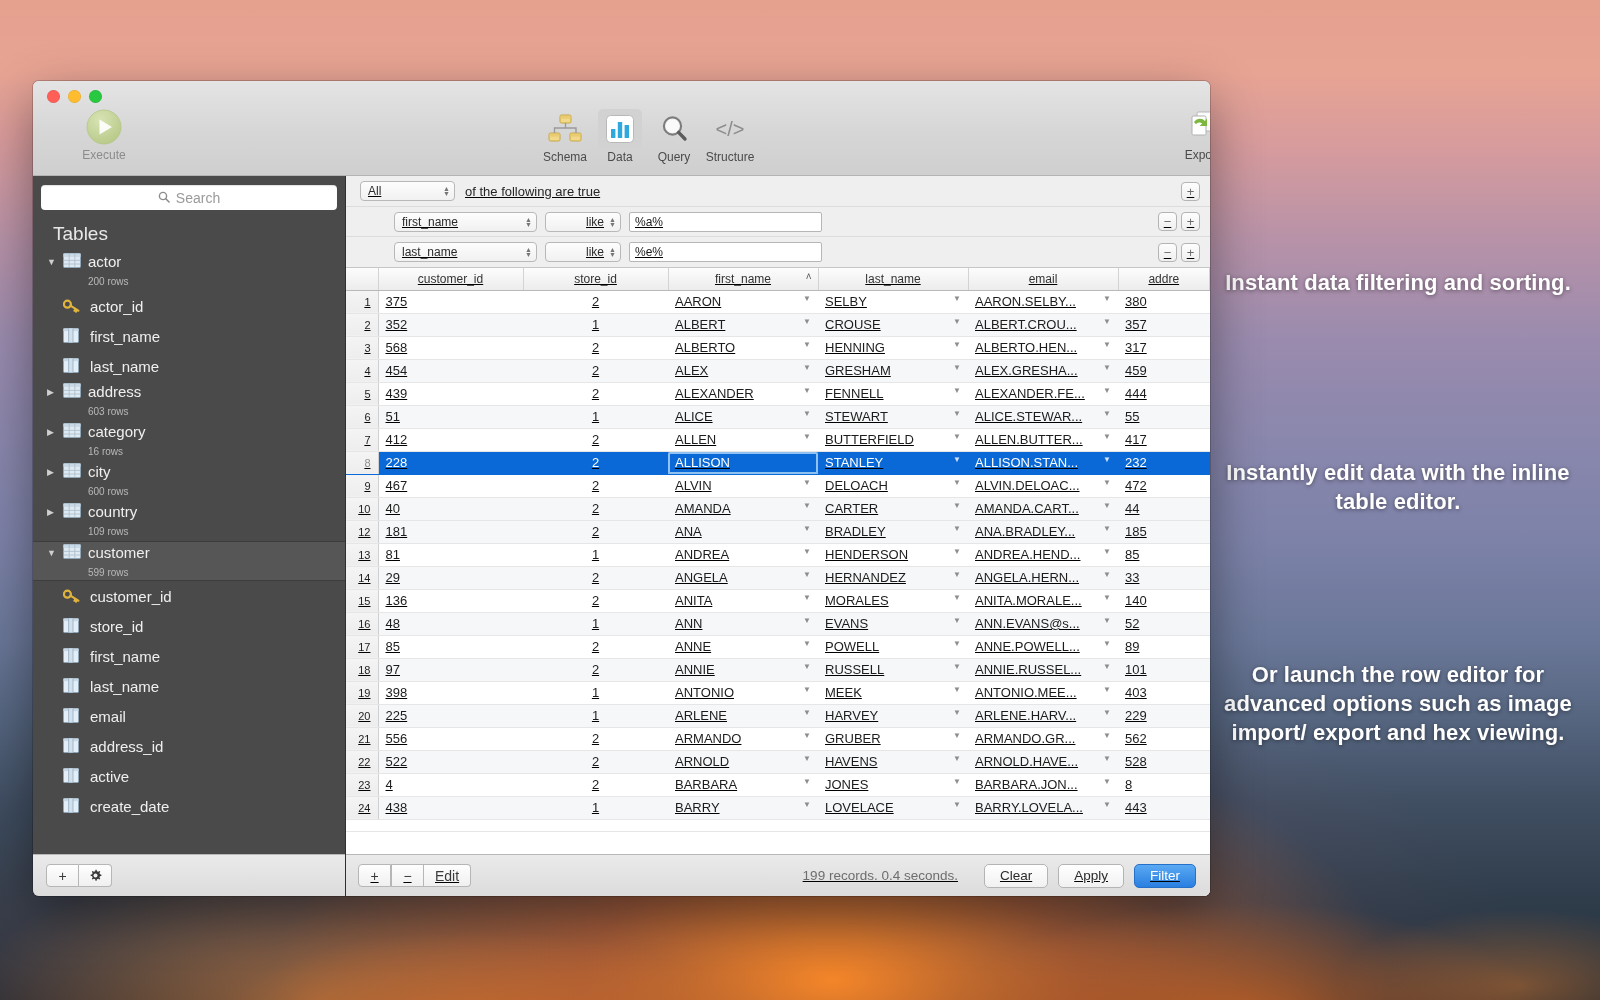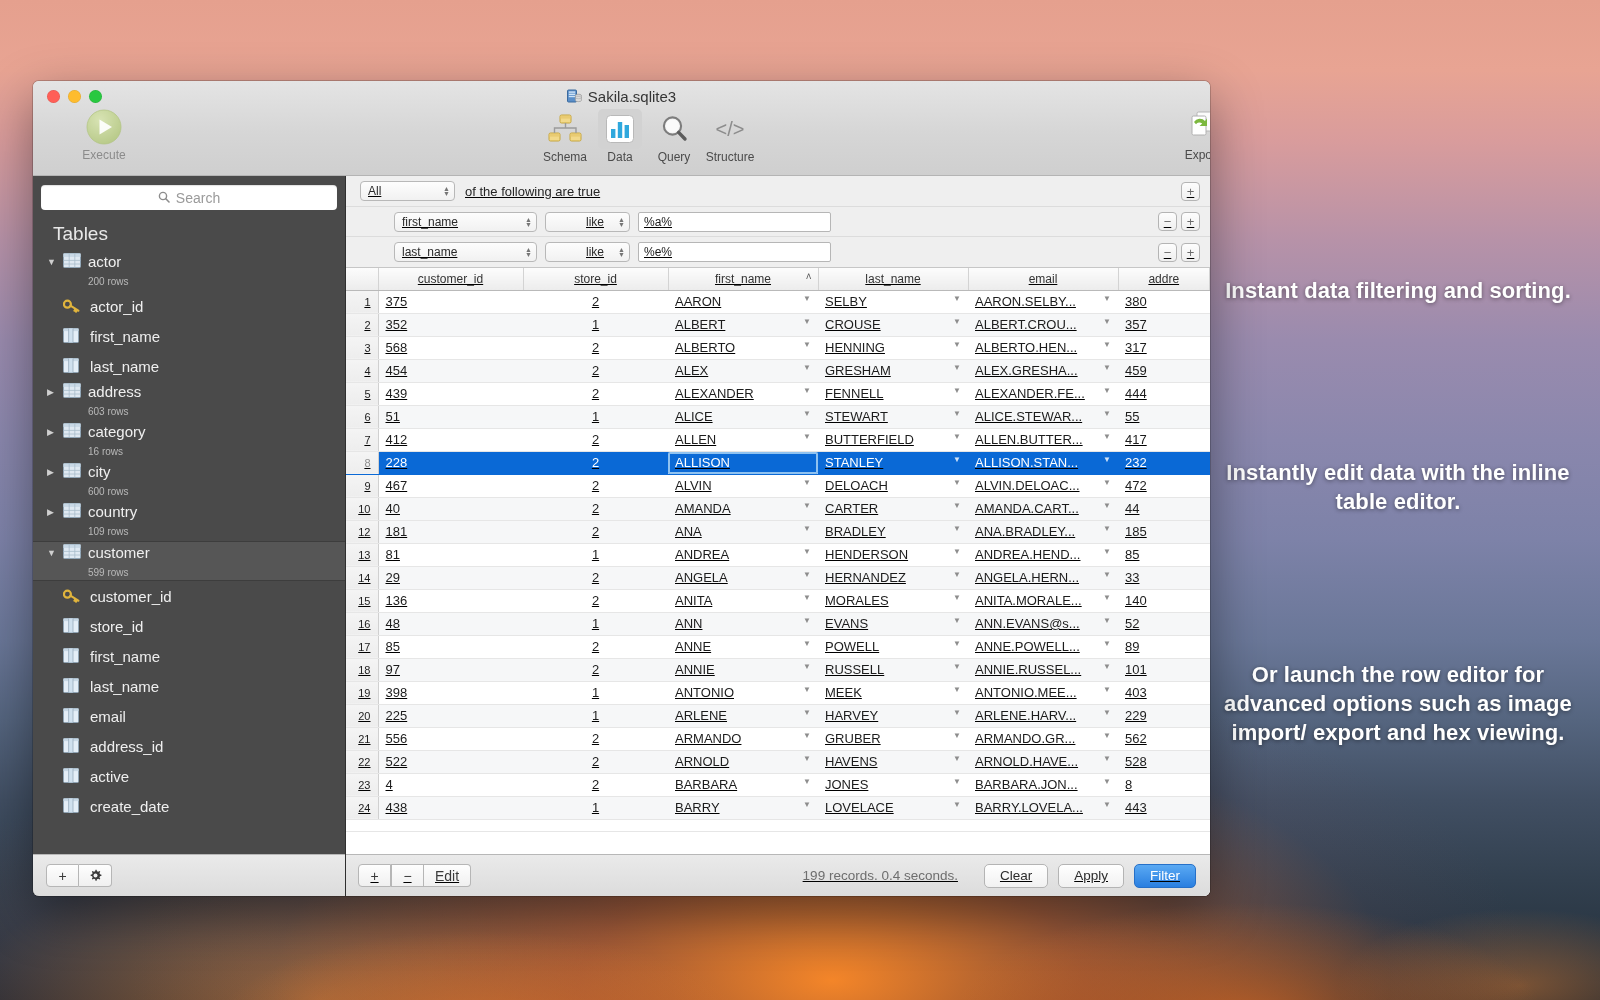--- a/index.html
+++ b/index.html
@@ -46,21 +46,21 @@
   .promo {
     position: absolute;
     text-align: center;
     color: #ffffff;
     font-weight: bold;
     font-size: 22px;
     line-height: 29px;
     text-shadow: 0 1px 4px rgba(0,0,0,0.45);
     letter-spacing: 0.1px;
   }
-  #promo-1 { left: 1222px; top: 276px; width: 352px; }
+  #promo-1 { left: 1222px; top: 268px; width: 352px; }
   #promo-2 { left: 1222px; top: 458px; width: 352px; }
   #promo-3 { left: 1222px; top: 660px; width: 352px; }
 
   
   #window {
     position: absolute;
     left: 33px; top: 81px;
     width: 1177px; height: 815px;
     border-radius: 6px;
     background: #ececec;
@@ -176,21 +176,21 @@
     display:flex; align-items:center;
     padding: 0 16px 0 7px; position: relative;
     white-space: nowrap;
   }
   .popup .steppers {
     position:absolute; right:4px; top:50%; transform: translateY(-50%);
     display:flex; flex-direction:column; line-height:5px; font-size:7px; color:#757575;
   }
   #pop-all { width: 95px; }
   .pop-field { width: 143px; }
-  .pop-op { width: 85px; padding-left: 40px; }
+  .pop-op { width: 76px; padding-left: 40px; }
   .filter-text {
     height: 20px; flex: 0 0 auto; width: 193px;
     background:#fff; border:1px solid #b6b6b6; border-radius: 2px;
     font-size: 12px; color:#1a1a1a; padding: 0 5px; display:flex; align-items:center;
   }
   #following-label { font-size: 13px; color:#262626; margin-left: 10px; }
   .rowbtns { margin-left:auto; display:flex; gap: 4px; }
   .circbtn {
     width: 19px; height: 19px; border-radius: 4px;
     background: linear-gradient(180deg,#fdfdfd,#efefef);
@@ -273,34 +273,20 @@
   <div id="window">
 
     <div id="toolbar">
 
       <div id="traffic">
         <span class="light red"></span>
         <span class="light yellow"></span>
         <span class="light green"></span>
       </div>
 
-      <div id="win-title">
-        <span id="db-file-icon">
-          <svg width="15" height="16" viewBox="0 0 15 16">
-            <rect x="0.5" y="1" width="9" height="12" rx="1" fill="#5b8fc9" stroke="#3b6a9e"></rect>
-            <rect x="1.8" y="2.4" width="6.4" height="1.4" fill="#cfe3f6"></rect>
-            <rect x="1.8" y="4.6" width="6.4" height="1.4" fill="#cfe3f6"></rect>
-            <rect x="1.8" y="6.8" width="6.4" height="1.4" fill="#cfe3f6"></rect>
-            <ellipse cx="11.4" cy="6.4" rx="3" ry="1.2" fill="#c9c9c9" stroke="#8e8e8e" stroke-width="0.6"></ellipse>
-            <path d="M8.4 6.4 v5 a3 1.2 0 0 0 6 0 v-5" fill="#dcdcdc" stroke="#8e8e8e" stroke-width="0.6"></path>
-            <ellipse cx="11.4" cy="8.6" rx="3" ry="1.1" fill="none" stroke="#9e9e9e" stroke-width="0.5"></ellipse>
-          </svg>
-        </span>
-        <span>Sakila.sqlite3</span>
-      </div>
 
       <div class="tb-item" id="tb-execute">
         <div class="glyph">
           <svg width="40" height="40" viewBox="0 0 40 40">
             <defs>
               <radialGradient id="gExec" cx="38%" cy="30%" r="75%">
                 <stop offset="0%" stop-color="#d8e7a8"></stop>
                   <stop offset="100%" stop-color="#aec66f"></stop>
               </radialGradient>
             </defs>

